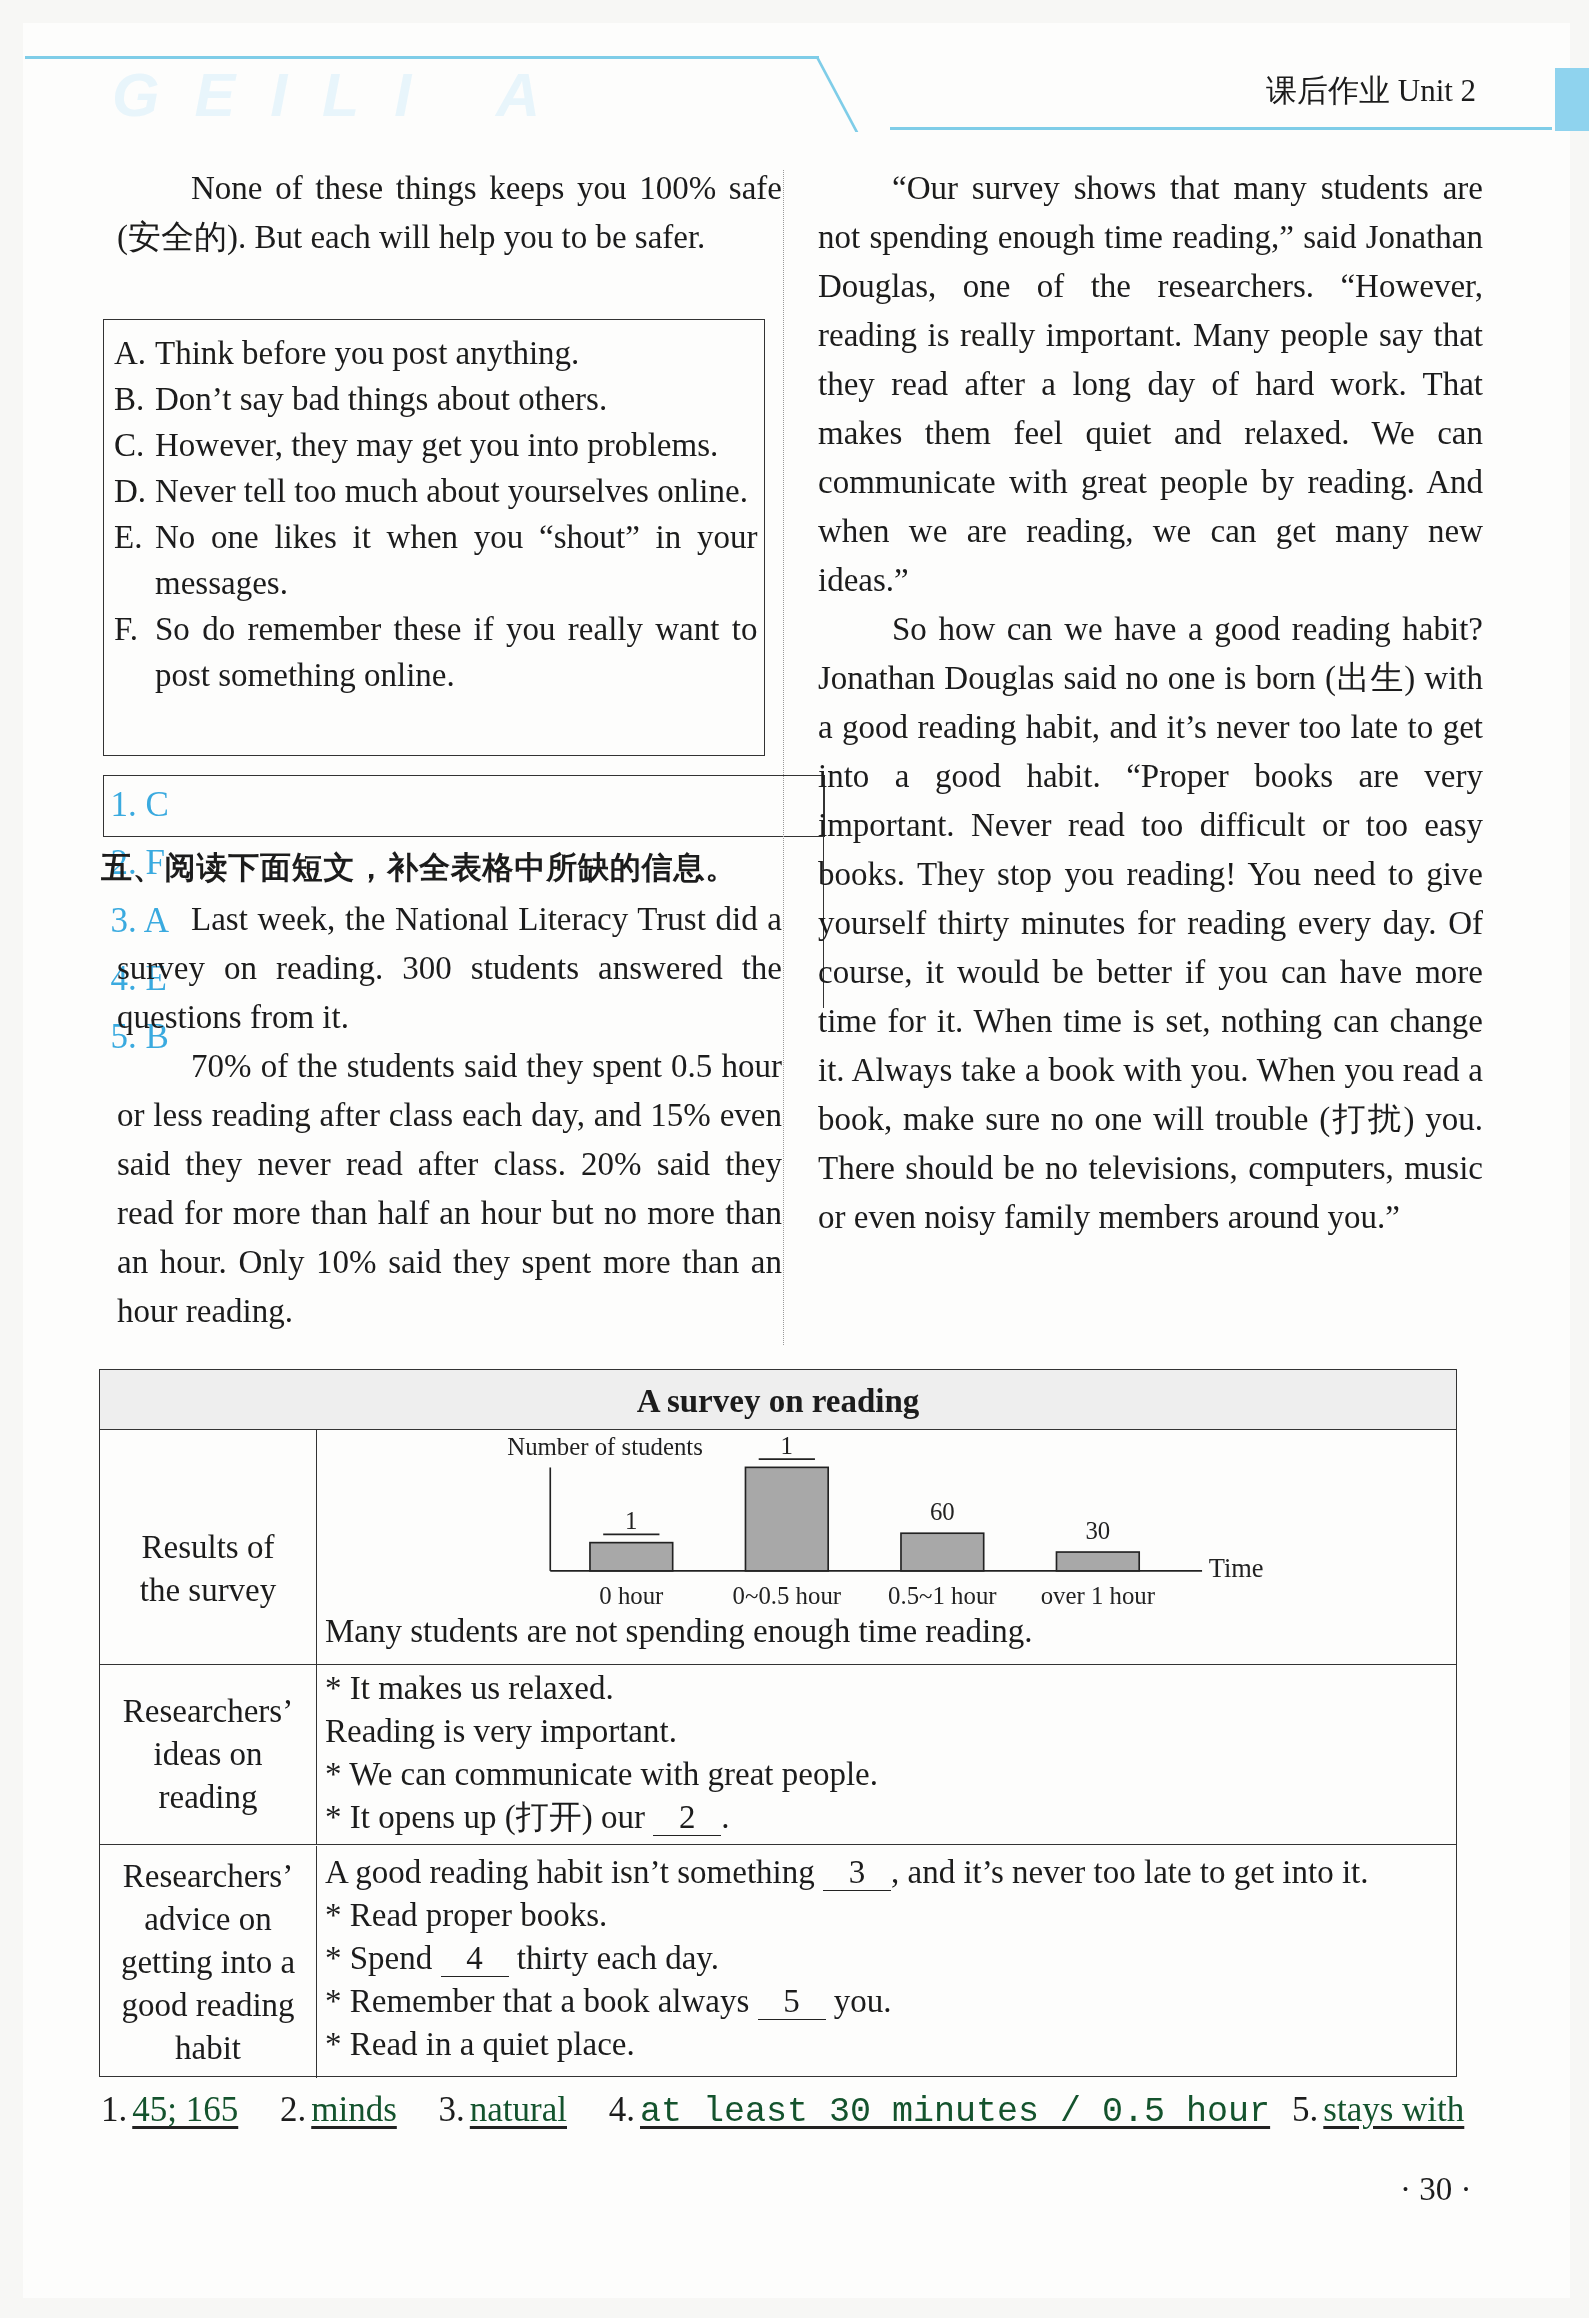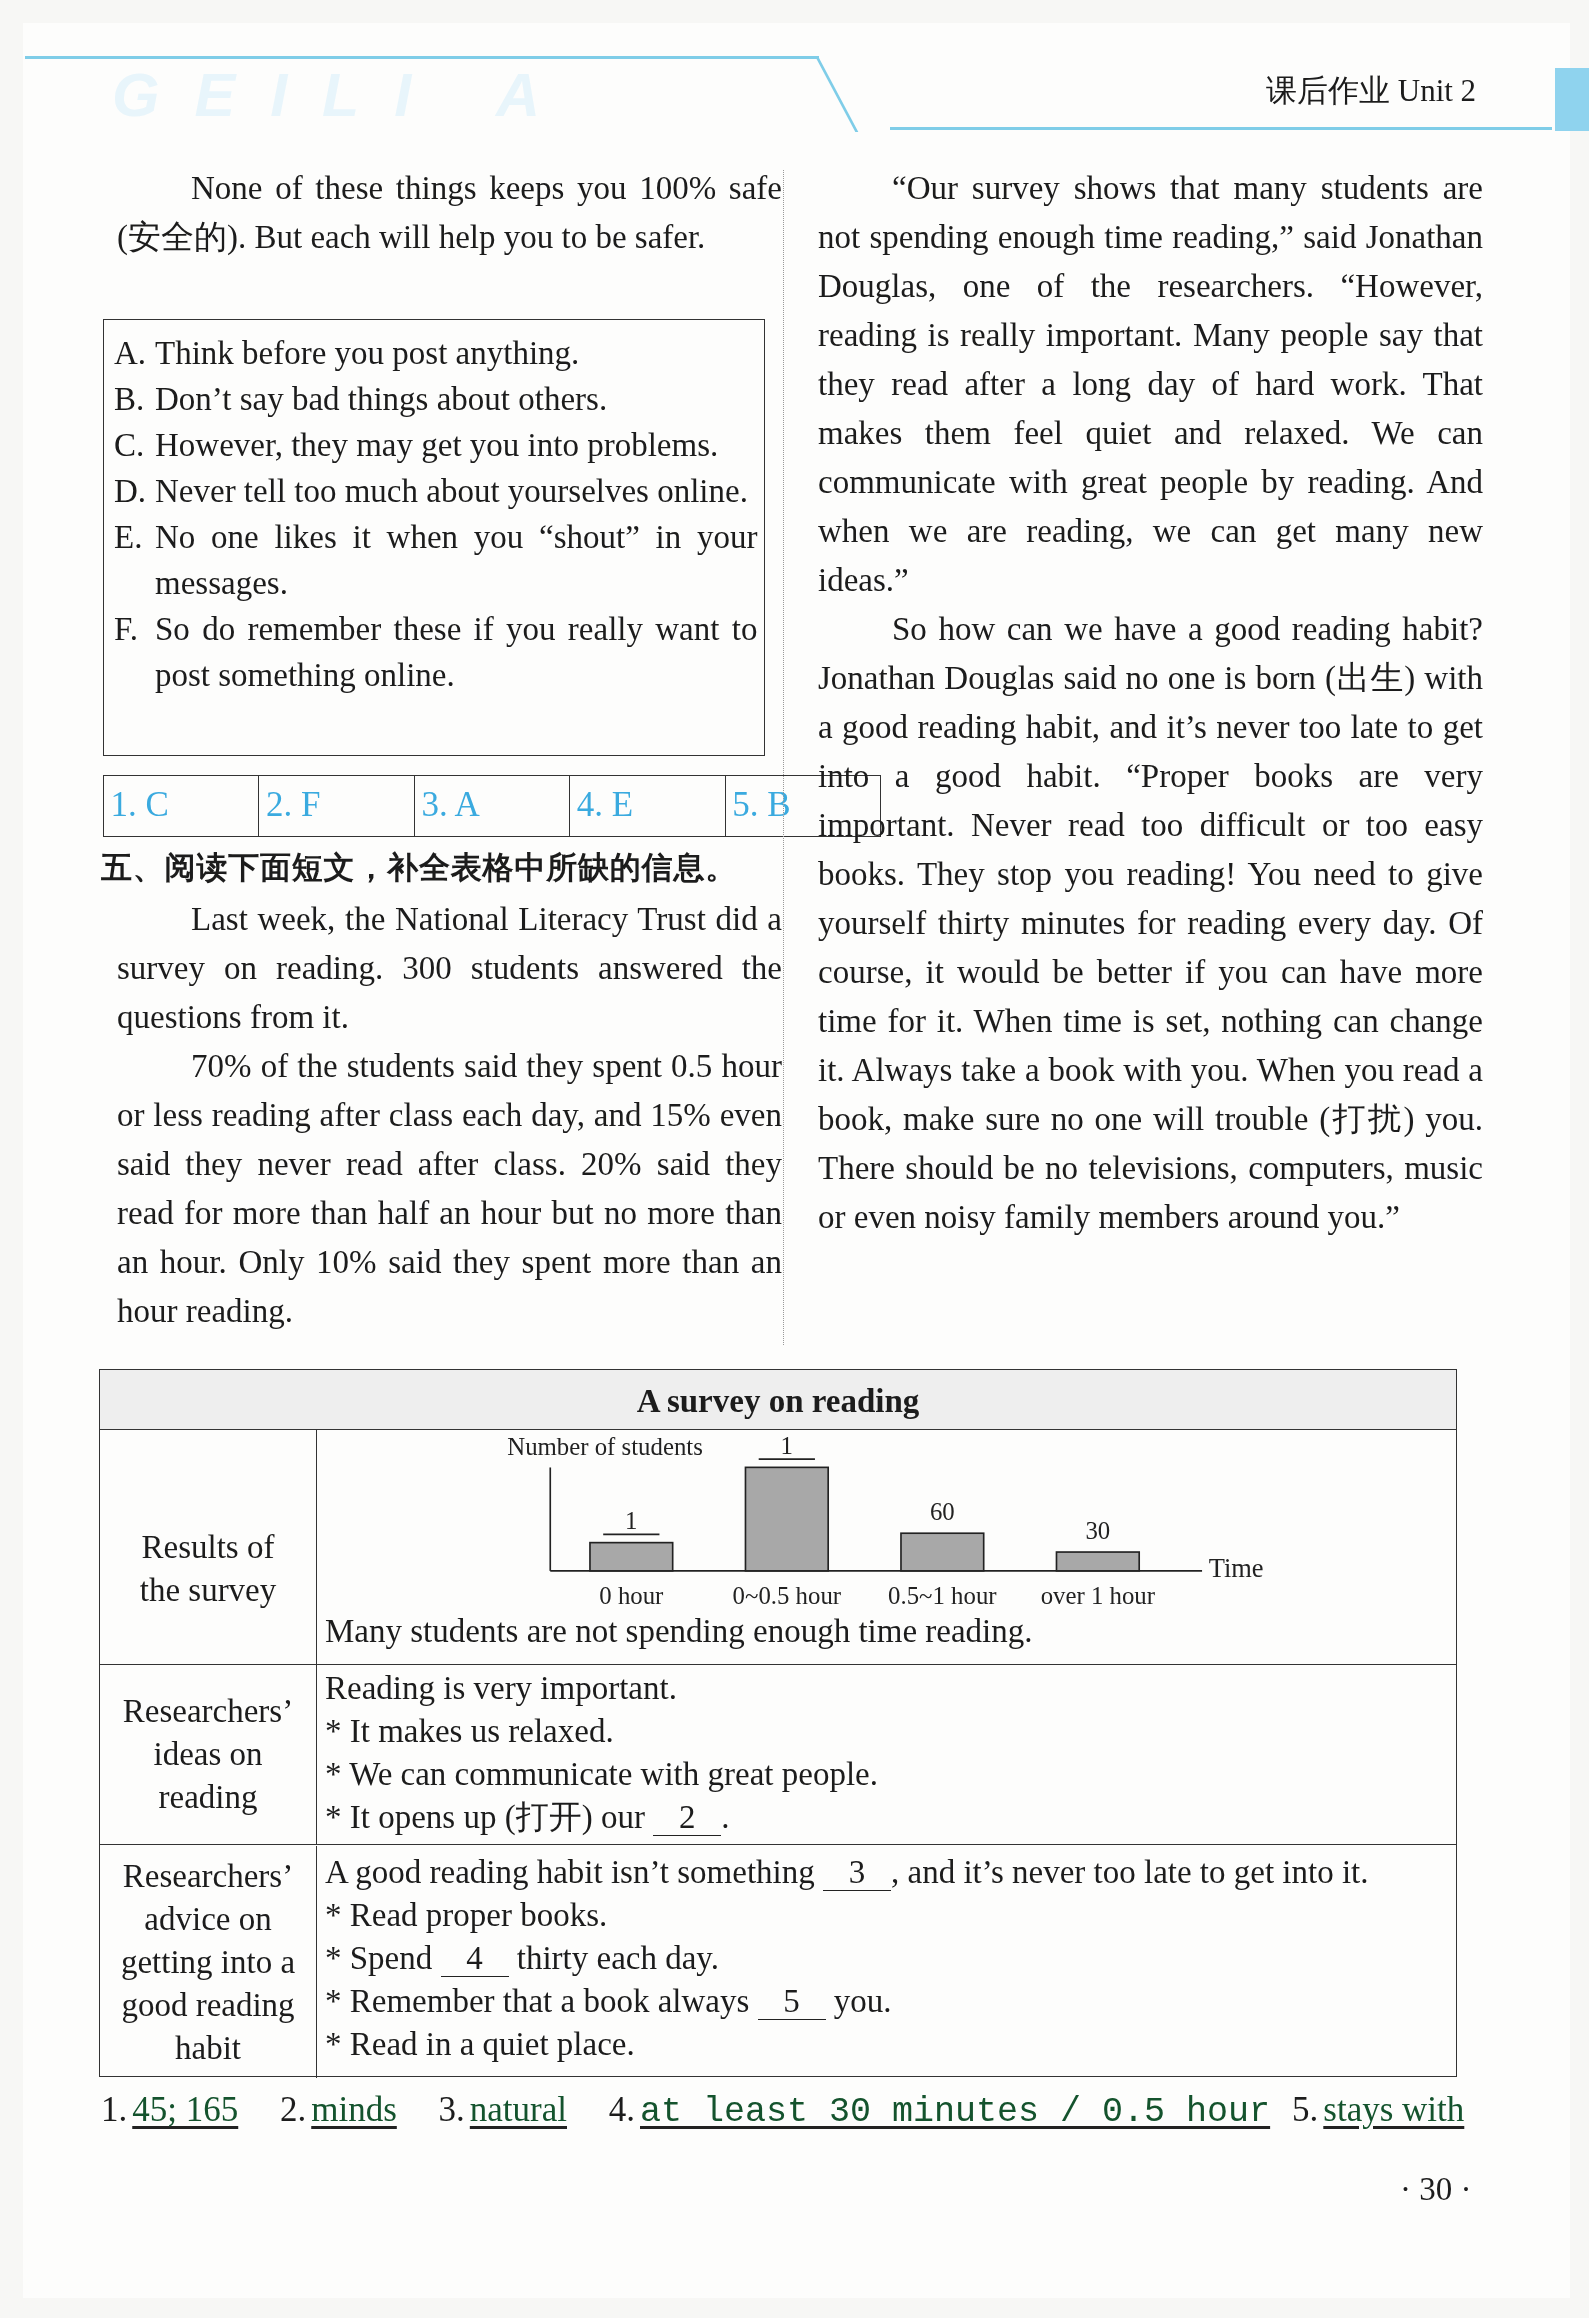--- a/index.html
+++ b/index.html
@@ -22,21 +22,21 @@
   .left-col { left:101px; top:164px; width:665px; }
   .right-col { left:802px; top:164px; width:665px; }
   .divider { position:absolute; left:783px; top:170px; width:0; border-left:1.7px dotted #999; height:1175px; }
 
   .opt-box { position:absolute; left:103px; top:319px; width:662px; height:437px; border:1.7px solid #333; box-sizing:border-box; padding:10px 6.6px 0 10px;
              font-size:33px; line-height:46px; }
   .opt { display:flex; }
   .opt .k { width:41px; flex:none; }
   .opt .t { flex:1; text-align:justify; }
 
-  .ans-row { position:absolute; left:103px; top:775px; width:778px; height:62px; border:1.7px solid #333; box-sizing:border-box; display:flex; }
+  .ans-row { position:absolute; left:103px; top:775px; width:722px; height:62px; border:1.7px solid #333; box-sizing:border-box; display:flex;flex-direction:column; }
   .ans-cell { flex:1; border-right:1.7px solid #333; color:#3aaadf; font-size:35px; line-height:58px; padding-left:6.6px; }
   .ans-cell:last-child { border-right:none; }
 
   .sec-title { position:absolute; left:101px; top:847px; font-family:"DejaVu Sans", sans-serif; font-weight:bold; font-size:31px; letter-spacing:0.8px; }
 
   .survey { position:absolute; left:99px; top:1369px; width:1358px; height:708px; border:1.7px solid #333; box-sizing:border-box; }
   .survey .title-row { position:absolute; left:0; top:0; width:100%; height:60px; background:#eeeeee; border-bottom:1.7px solid #333; box-sizing:border-box;
                        text-align:center; font-weight:bold; font-size:33px; line-height:62px; }
   .survey .row { position:absolute; left:0; width:100%; border-bottom:1.7px solid #333; box-sizing:border-box; }
   .survey .row:last-child { border-bottom:none; }
@@ -151,22 +151,22 @@
         </g>
     </svg>
     <div class="content" style="top:180px;">Many students are not spending enough time reading.</div>
   </div>
 
   <div class="row" style="top:295px;height:180px;">
     <div class="lab">
         <span style="width:182px;display:block;">Researchers’ ideas on reading</span>
       </div>
     <div class="content" style="top:1.7px;">
+      <div>* It makes us relaxed.</div>
       <div>Reading is very important.</div>
-      <div>* It makes us relaxed.</div>
       <div>* We can communicate with great people.</div>
       <div><span>* It opens up (打开) our </span><span class="blank">2</span><span>.</span></div>
     </div>
   </div>
 
   <div class="row" style="top:476px;height:232px;">
     <div class="lab">
         <span style="width:199px;display:block;">Researchers’ advice on getting into a good reading habit</span>
       </div>
     <div class="content" style="top:5px;">

